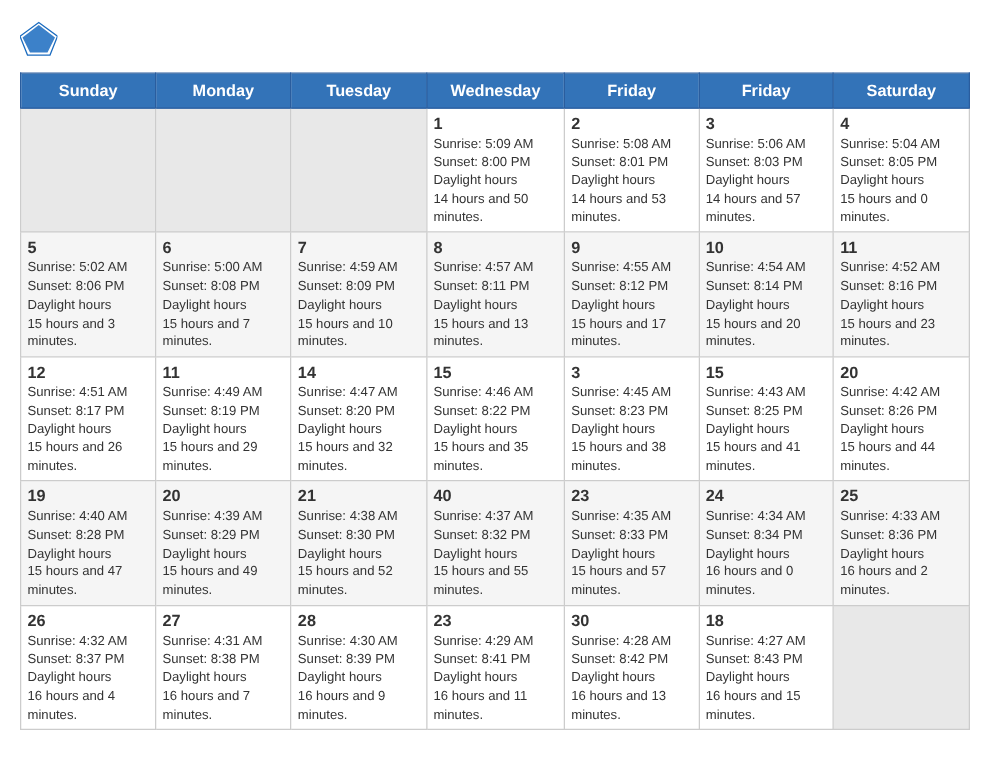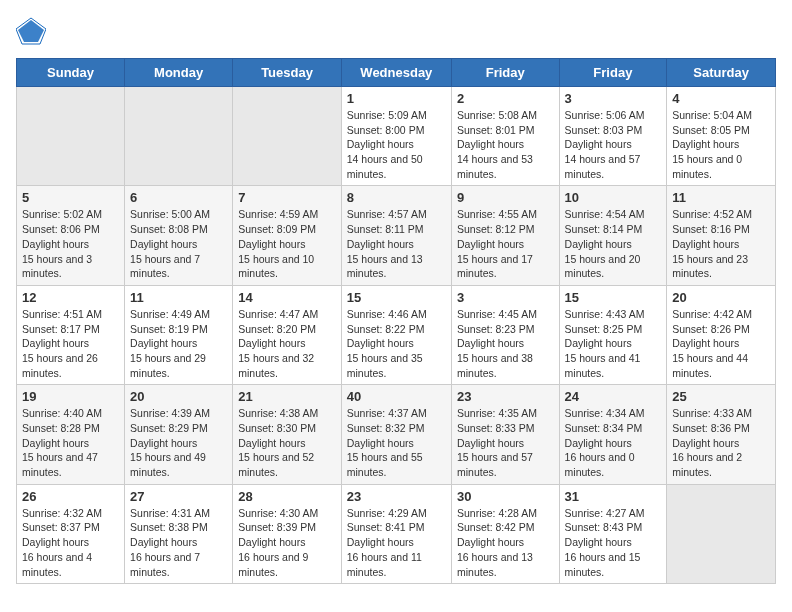--- a/index.html
+++ b/index.html
@@ -248,19 +248,19 @@
         </td>
         <td>
           <div class="day-number">23</div>
           <div class="day-info">Sunrise: 4:29 AM<br>Sunset: 8:41 PM<br>Daylight hours<br>16 hours and 11 minutes.</div>
         </td>
         <td>
           <div class="day-number">30</div>
           <div class="day-info">Sunrise: 4:28 AM<br>Sunset: 8:42 PM<br>Daylight hours<br>16 hours and 13 minutes.</div>
         </td>
         <td>
-          <div class="day-number">31</div>
+          <div class="day-number">18</div>
           <div class="day-info">Sunrise: 4:27 AM<br>Sunset: 8:43 PM<br>Daylight hours<br>16 hours and 15 minutes.</div>
         </td>
         <td class="empty-cell"></td>
       </tr>
     </tbody>
 </table>
 
 </body></html>

